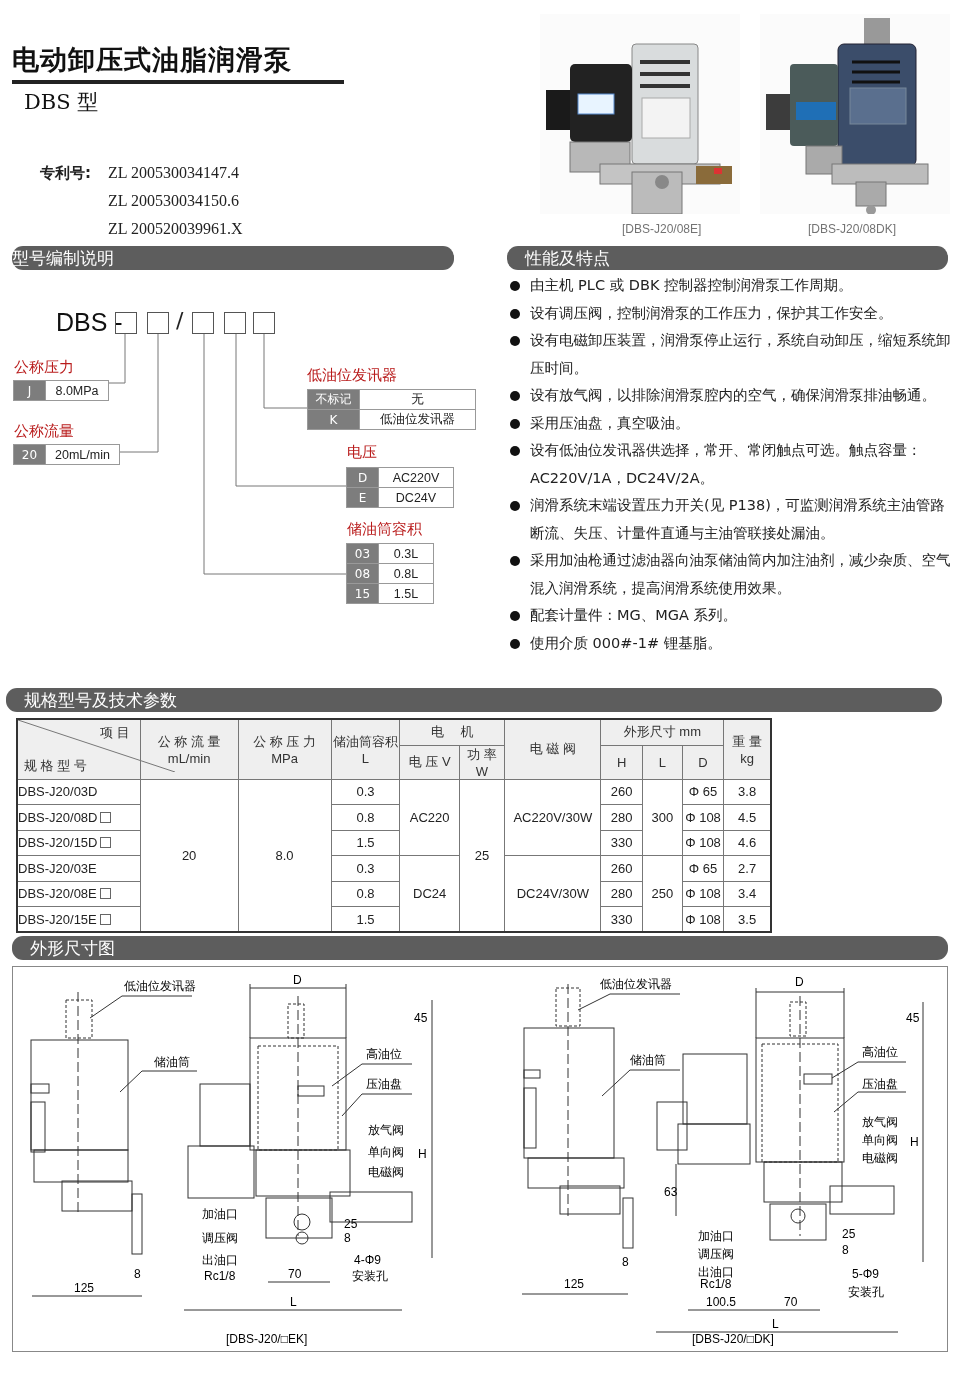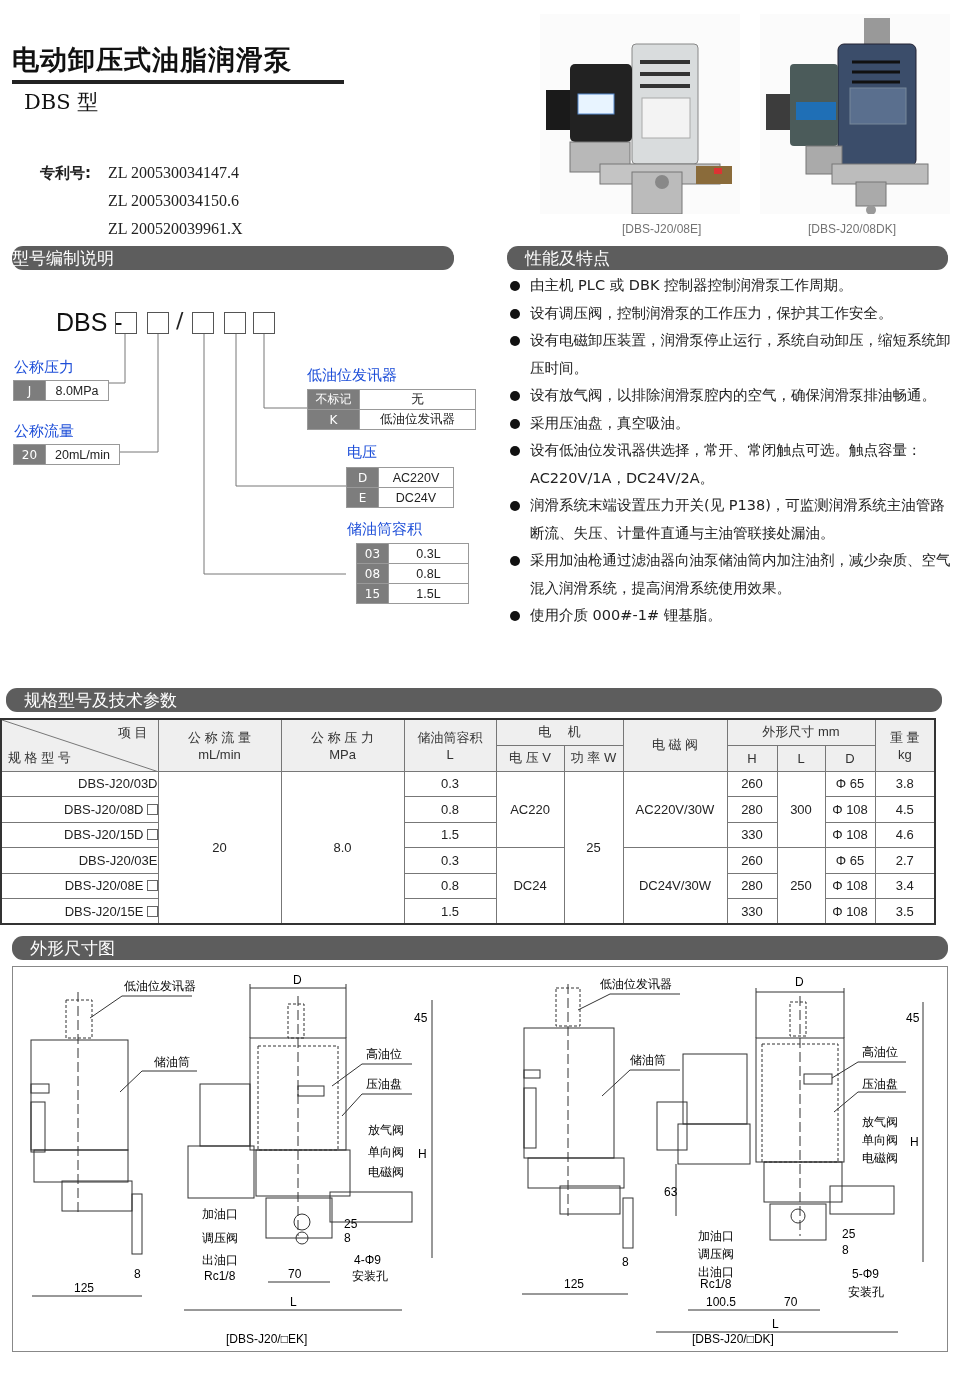--- a/index.html
+++ b/index.html
@@ -9,28 +9,28 @@
   .title-rule { left: 12px; top: 80px; width: 332px; height: 4px; background: #222; }
   .subtitle { left: 24px; top: 88px; font-family: "DejaVu Serif", "Liberation Serif", serif; font-size: 21px; color: #111; }
   .patent-label { left: 40px; top: 164px; font-size: 15px; font-weight: bold; }
   .patent { font-family: Liberation Serif, serif; font-size: 16px; left: 108px; }
   .section-bar { background: #5d5d5d; color: #fff; font-size: 17px; height: 24px; line-height: 24px; border-radius: 11px; }
   .caption { font-family: "Liberation Sans", sans-serif; font-size: 12px; color: #737373; }
   .opt-table { border-collapse: collapse; }
   .opt-table td { height: 20px; padding: 0 4px; }
   .opt-table td.k { background: #7d7d7d; color: #fff; text-align: center; font-size: 12px; border: 1px solid #999; }
   .opt-table td.v { border: 1px solid #999; text-align: center; font-size: 12.5px; font-family: "Liberation Sans", sans-serif; }
-  .group-label { font-size: 15px; color: #1d4ed8; }
+  .group-label { font-size: 15px; color: #b91c1c; }
   .feat-list { left: 508px; top: 272px; width: 445px; list-style: none; font-size: 14.5px; line-height: 27.5px; }
   .feat-list li { position: relative; padding-left: 22px; }
   .feat-list li::before { content: ""; position: absolute; left: 2px; top: 9px; width: 10px; height: 10px; border-radius: 50%; background: #111; }
-  .spec { left: 0; top: 718px; width: 936px; border-collapse: collapse; font-family: "Liberation Sans", sans-serif; font-size: 13px; border: 2px solid #333; }
+  .spec { left: 16px; top: 718px; width: 756px; border-collapse: collapse; font-family: "Liberation Sans", sans-serif; font-size: 13px; border: 2px solid #333; }
   .spec th { background: #efefef; font-weight: normal; border: 1px solid #777; font-size: 13px; color: #333; height: 26px; }
   .spec td { border: 1px solid #777; text-align: center; height: 25.5px; color: #222; }
-  .spec td.model { text-align: right; padding-left: 8px; }
+  .spec td.model { text-align: left; }
   .sq { display: inline-block; width: 11px; height: 11px; border: 1px solid #666; vertical-align: -1px; margin-left: 3px; }
   .diag-frame { left: 12px; top: 966px; width: 936px; height: 386px; border: 1px solid #888; }
   svg text { font-family: "Liberation Sans", sans-serif; }
 </style>
 </head>
 <body>
 
 <div class="abs title">电动卸压式油脂润滑泵</div>
 <div class="abs title-rule"></div>
 <div class="abs subtitle">DBS 型</div>
@@ -140,21 +140,21 @@
     <td class="v">AC220V</td>
   </tr>
   <tr>
     <td class="k">E</td>
     <td class="v">DC24V</td>
   </tr>
 </tbody>
   </table>
 
 <div class="abs group-label" style="left:347px;top:520px;">储油筒容积</div>
-<table class="abs opt-table" style="left:356px;top:543px;width:113px;">
+<table class="abs opt-table" style="left:346px;top:543px;width:88px;">
   <tbody>
       <tr>
     <td class="k" style="width:32px">03</td>
     <td class="v">0.3L</td>
   </tr>
   <tr>
     <td class="k">08</td>
     <td class="v">0.8L</td>
   </tr>
   <tr>
@@ -169,20 +169,21 @@
 </div>
 <ul class="abs feat-list">
   <li>由主机 PLC 或 DBK 控制器控制润滑泵工作周期。</li>
   <li>设有调压阀，控制润滑泵的工作压力，保护其工作安全。</li>
   <li>设有电磁卸压装置，润滑泵停止运行，系统自动卸压，缩短系统卸压时间。</li>
   <li>设有放气阀，以排除润滑泵腔内的空气，确保润滑泵排油畅通。</li>
   <li>采用压油盘，真空吸油。</li>
   <li>设有低油位发讯器供选择，常开、常闭触点可选。触点容量：AC220V/1A，DC24V/2A。</li>
   <li>润滑系统末端设置压力开关(见 P138)，可监测润滑系统主油管路断流、失压、计量件直通与主油管联接处漏油。</li>
   <li>采用加油枪通过滤油器向油泵储油筒内加注油剂，减少杂质、空气混入润滑系统，提高润滑系统使用效果。</li>
+  <li>配套计量件：MG、MGA 系列。</li>
   <li>使用介质 000#-1# 锂基脂。</li>
 </ul>
 
 <div class="abs section-bar" style="left:6px;top:688px;width:936px;padding-left:18px;">
   <span>规格型号及技术参数</span>
 </div>
 
 <table class="abs spec">
   <thead>
     <tr>

